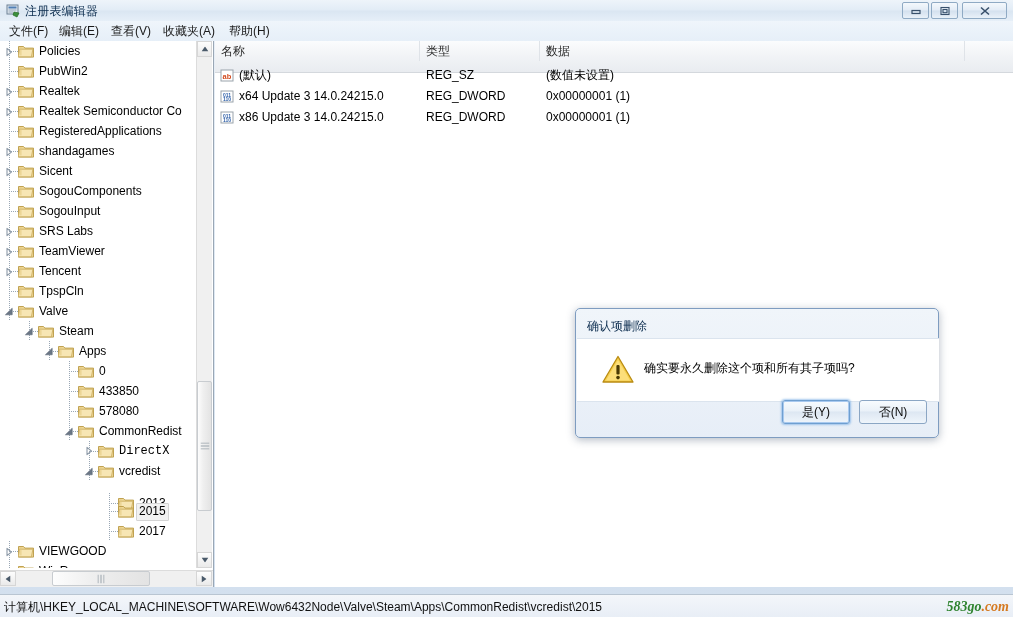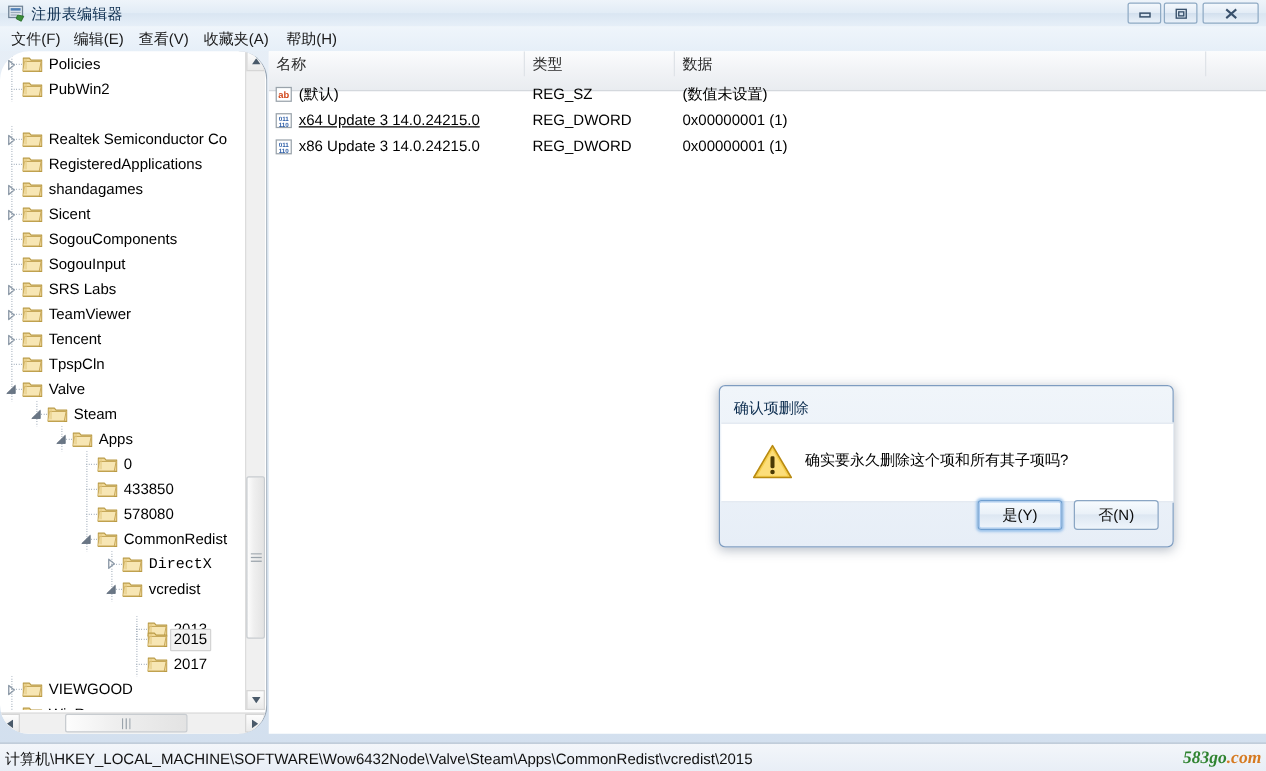--- a/index.html
+++ b/index.html
@@ -82,21 +82,20 @@
 
   
   #tree-pane {
     position: absolute;
     left: 0; top: 41px;
     width: 214px; height: 546px;
     background: #fff;
     border-right: 1px solid #9aa7b5;
     box-sizing: border-box;
     overflow: hidden;
-    border-radius: 23px;
   }
   #tree-clip {
     position: absolute;
     left: 0; top: 0;
     width: 198px; height: 527px;
     overflow: hidden;
   }
   .tree-row {
     position: absolute;
     left: 0;
@@ -374,20 +373,33 @@
         <div class="tree-row" style="top: 20px;">
           <div class="dotline-v" style="left: 9px; top: 0px; height: 20px;"></div>
           <div class="dotline-h" style="left: 9px; top: 10px; width: 9px;"></div>
           <span class="folder-ico" style="left: 18px;"><svg width="16" height="14" viewBox="0 0 16 14">
               <path d="M0.5 2.5 h5 l1.4 1.6 h8.6 v9 h-15 z" fill="#f0d898" stroke="#b99a44" stroke-width=".9" stroke-linejoin="round"></path>
               <path d="M1.6 5.2 h13.3 l-1.5 7.6 h-13.3 z" fill="#f7e6b4" stroke="#c8a95a" stroke-width=".8" stroke-linejoin="round"></path>
               <rect x="1.4" y="3.2" width="2.2" height="8.2" fill="#e3c87f" opacity=".55"></rect>
             </svg></span>
           <span class="tree-label" style="left: 36px;">PubWin2</span>
         </div>
+        <div class="tree-row" style="top: 40px;">
+          <div class="dotline-v" style="left: 9px; top: 0px; height: 20px;"></div>
+          <div class="dotline-h" style="left: 9px; top: 10px; width: 9px;"></div>
+          <span class="twisty" style="left: 4px;"><svg width="10" height="10" viewBox="0 0 10 10">
+              <path d="M3 1.4 L7.4 5 L3 8.6 Z" fill="none" stroke="#8d9aa8" stroke-width="1.1" stroke-linejoin="round"></path>
+            </svg></span>
+          <span class="folder-ico" style="left: 18px;"><svg width="16" height="14" viewBox="0 0 16 14">
+              <path d="M0.5 2.5 h5 l1.4 1.6 h8.6 v9 h-15 z" fill="#f0d898" stroke="#b99a44" stroke-width=".9" stroke-linejoin="round"></path>
+              <path d="M1.6 5.2 h13.3 l-1.5 7.6 h-13.3 z" fill="#f7e6b4" stroke="#c8a95a" stroke-width=".8" stroke-linejoin="round"></path>
+              <rect x="1.4" y="3.2" width="2.2" height="8.2" fill="#e3c87f" opacity=".55"></rect>
+            </svg></span>
+          <span class="tree-label" style="left: 36px;">Realtek</span>
+        </div>
         <div class="tree-row" style="top: 60px;">
           <div class="dotline-v" style="left: 9px; top: 0px; height: 20px;"></div>
           <div class="dotline-h" style="left: 9px; top: 10px; width: 9px;"></div>
           <span class="twisty" style="left: 4px;"><svg width="10" height="10" viewBox="0 0 10 10">
               <path d="M3 1.4 L7.4 5 L3 8.6 Z" fill="none" stroke="#8d9aa8" stroke-width="1.1" stroke-linejoin="round"></path>
             </svg></span>
           <span class="folder-ico" style="left: 18px;"><svg width="16" height="14" viewBox="0 0 16 14">
               <path d="M0.5 2.5 h5 l1.4 1.6 h8.6 v9 h-15 z" fill="#f0d898" stroke="#b99a44" stroke-width=".9" stroke-linejoin="round"></path>
               <path d="M1.6 5.2 h13.3 l-1.5 7.6 h-13.3 z" fill="#f7e6b4" stroke="#c8a95a" stroke-width=".8" stroke-linejoin="round"></path>
               <rect x="1.4" y="3.2" width="2.2" height="8.2" fill="#e3c87f" opacity=".55"></rect>
@@ -717,21 +729,21 @@
           <span class="cell" style="left: 24px;">(默认)</span>
           <span class="cell" style="left: 211px;">REG_SZ</span>
           <span class="cell" style="left: 331px;">(数值未设置)</span>
         </div>
         <div class="list-row" style="top: 45px;">
           <span class="val-ico"><svg width="15" height="15" viewBox="0 0 15 15">
               <rect x="1" y="2" width="12" height="11" fill="#fff" stroke="#9aa3ab" stroke-width="1"></rect>
               <text x="7" y="7.6" font-family="Liberation Sans, sans-serif" font-size="5" font-weight="bold" fill="#2e5fa8" text-anchor="middle">011</text>
               <text x="7" y="12.3" font-family="Liberation Sans, sans-serif" font-size="5" font-weight="bold" fill="#2e5fa8" text-anchor="middle">110</text>
             </svg></span>
-          <span class="cell" style="left: 24px; text-decoration: underline;">x64 Update 3 14.0.24215.0</span>
+          <span class="cell" style="left: 24px;">x64 Update 3 14.0.24215.0</span>
           <span class="cell" style="left: 211px;">REG_DWORD</span>
           <span class="cell" style="left: 331px;">0x00000001 (1)</span>
         </div>
         <div class="list-row" style="top: 66px;">
           <span class="val-ico"><svg width="15" height="15" viewBox="0 0 15 15">
               <rect x="1" y="2" width="12" height="11" fill="#fff" stroke="#9aa3ab" stroke-width="1"></rect>
               <text x="7" y="7.6" font-family="Liberation Sans, sans-serif" font-size="5" font-weight="bold" fill="#2e5fa8" text-anchor="middle">011</text>
               <text x="7" y="12.3" font-family="Liberation Sans, sans-serif" font-size="5" font-weight="bold" fill="#2e5fa8" text-anchor="middle">110</text>
             </svg></span>
           <span class="cell" style="left: 24px;">x86 Update 3 14.0.24215.0</span>

